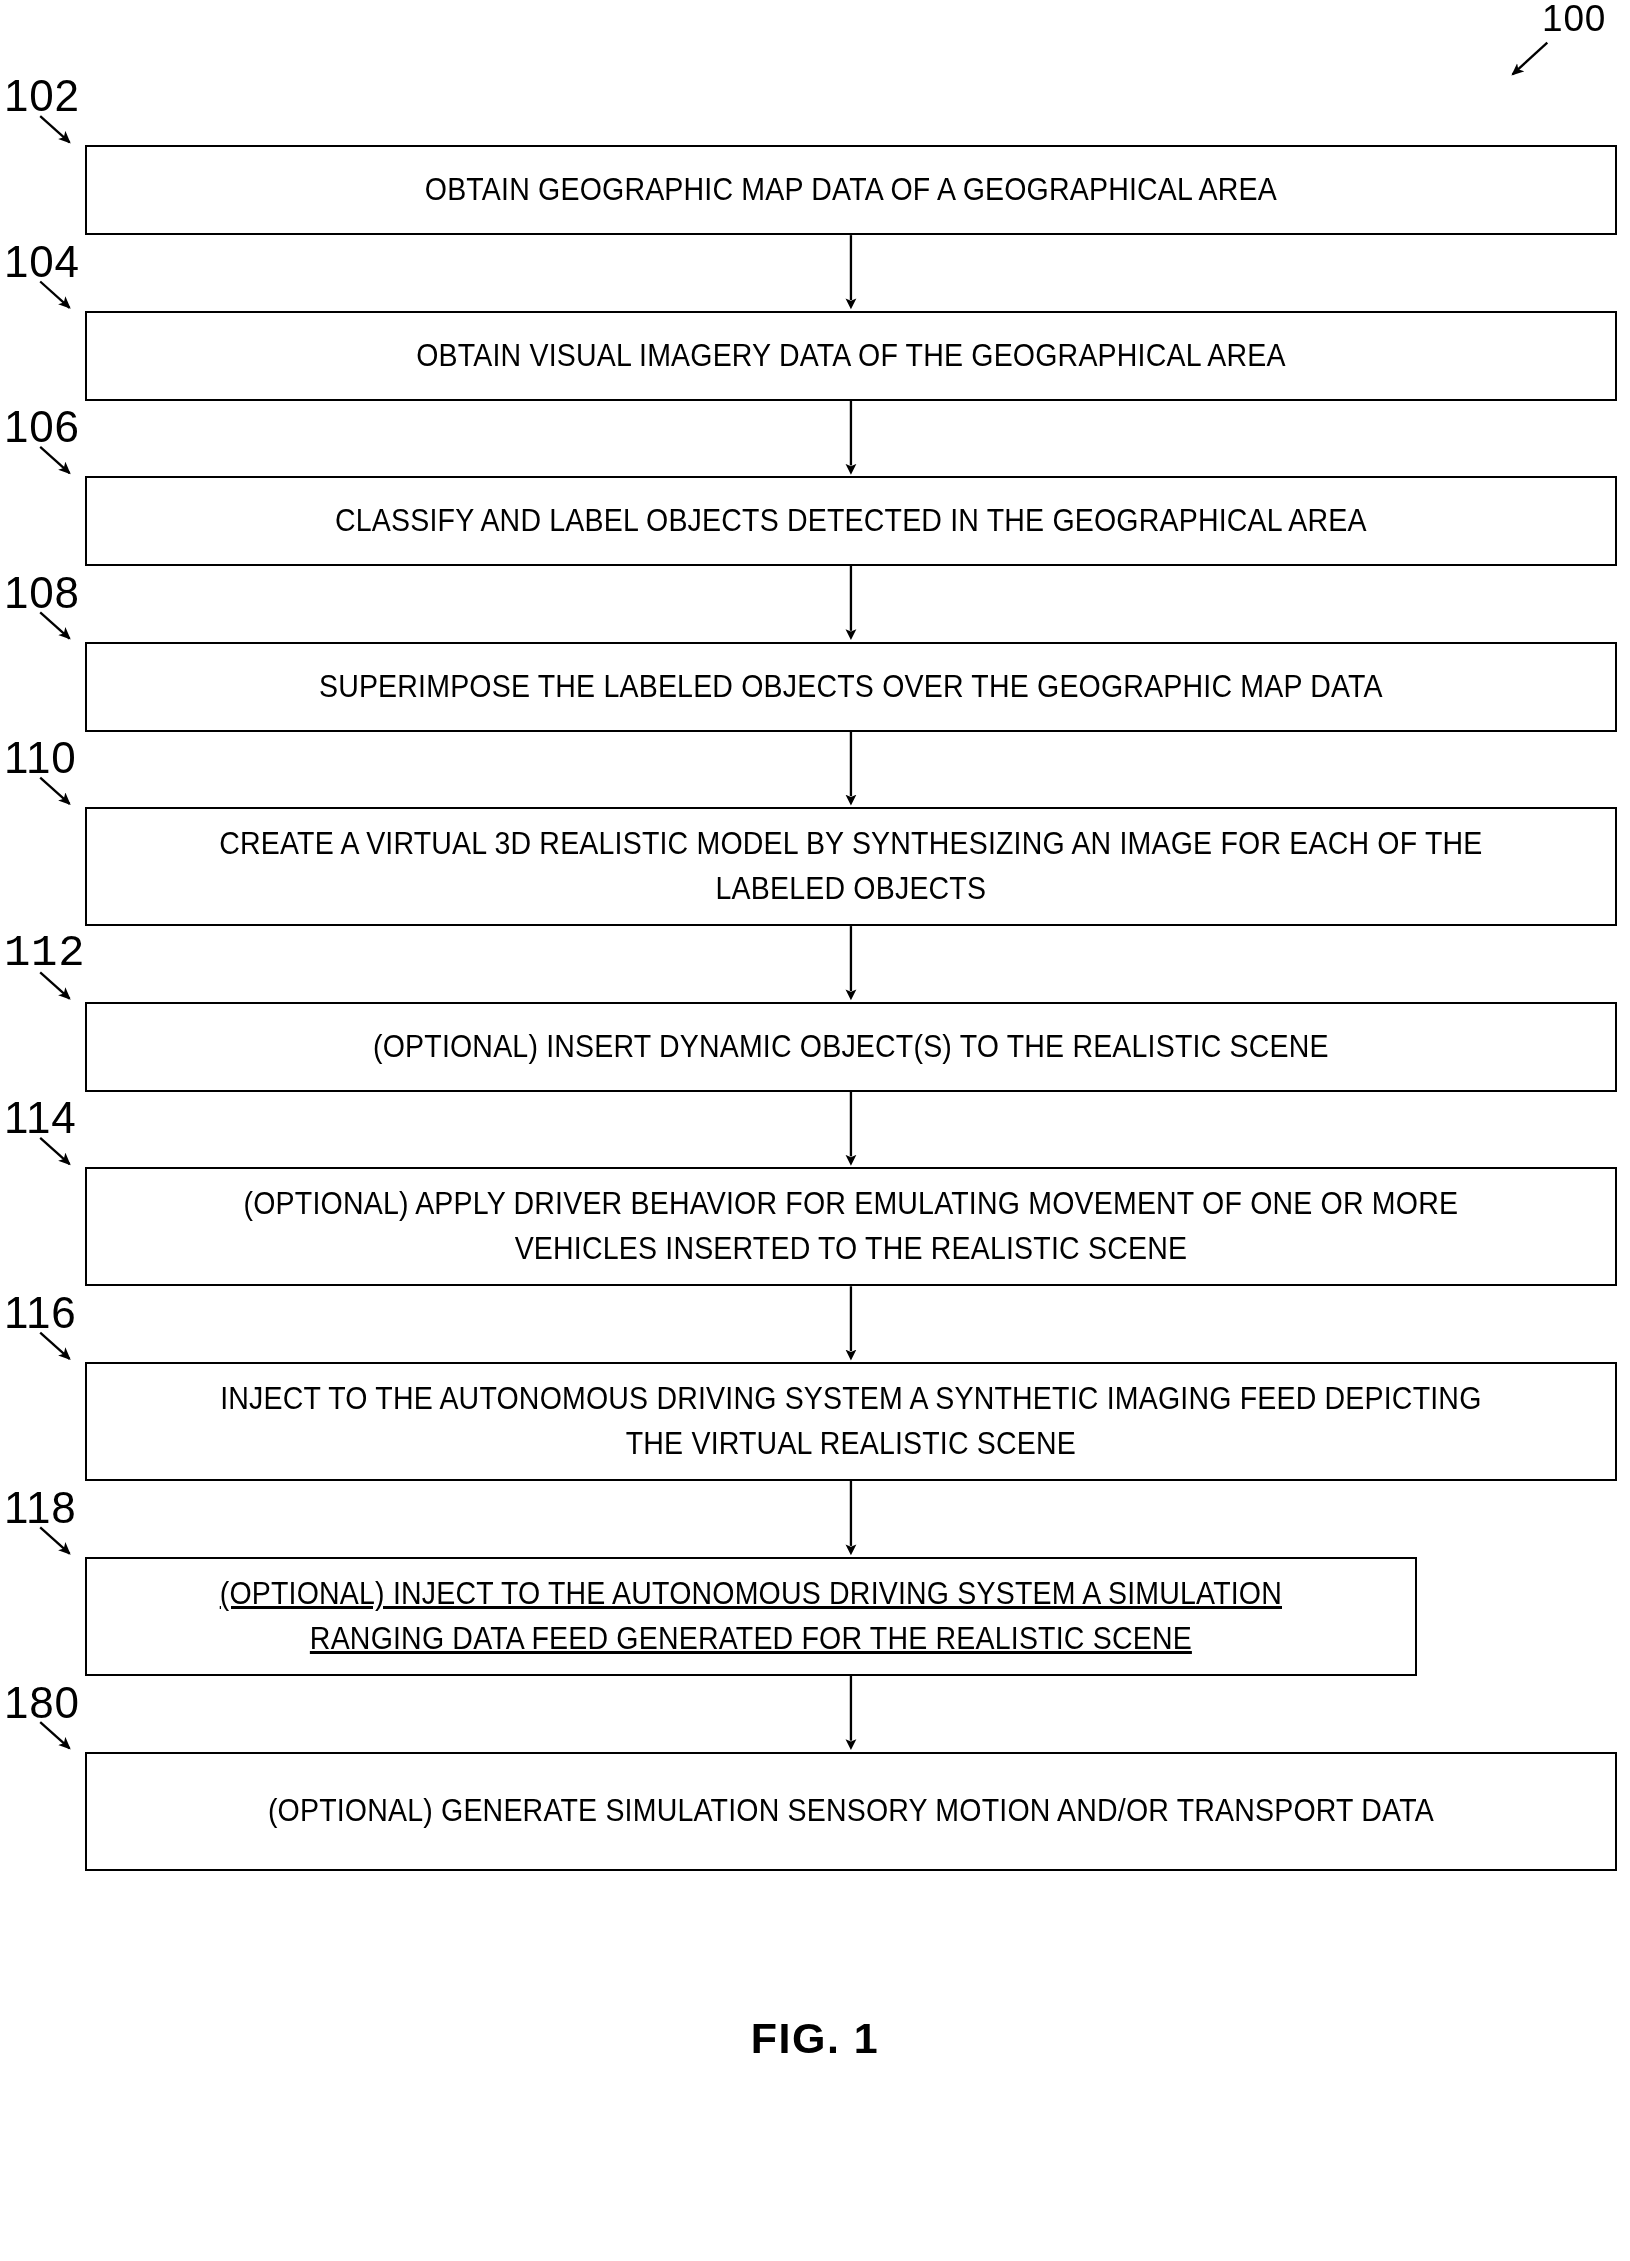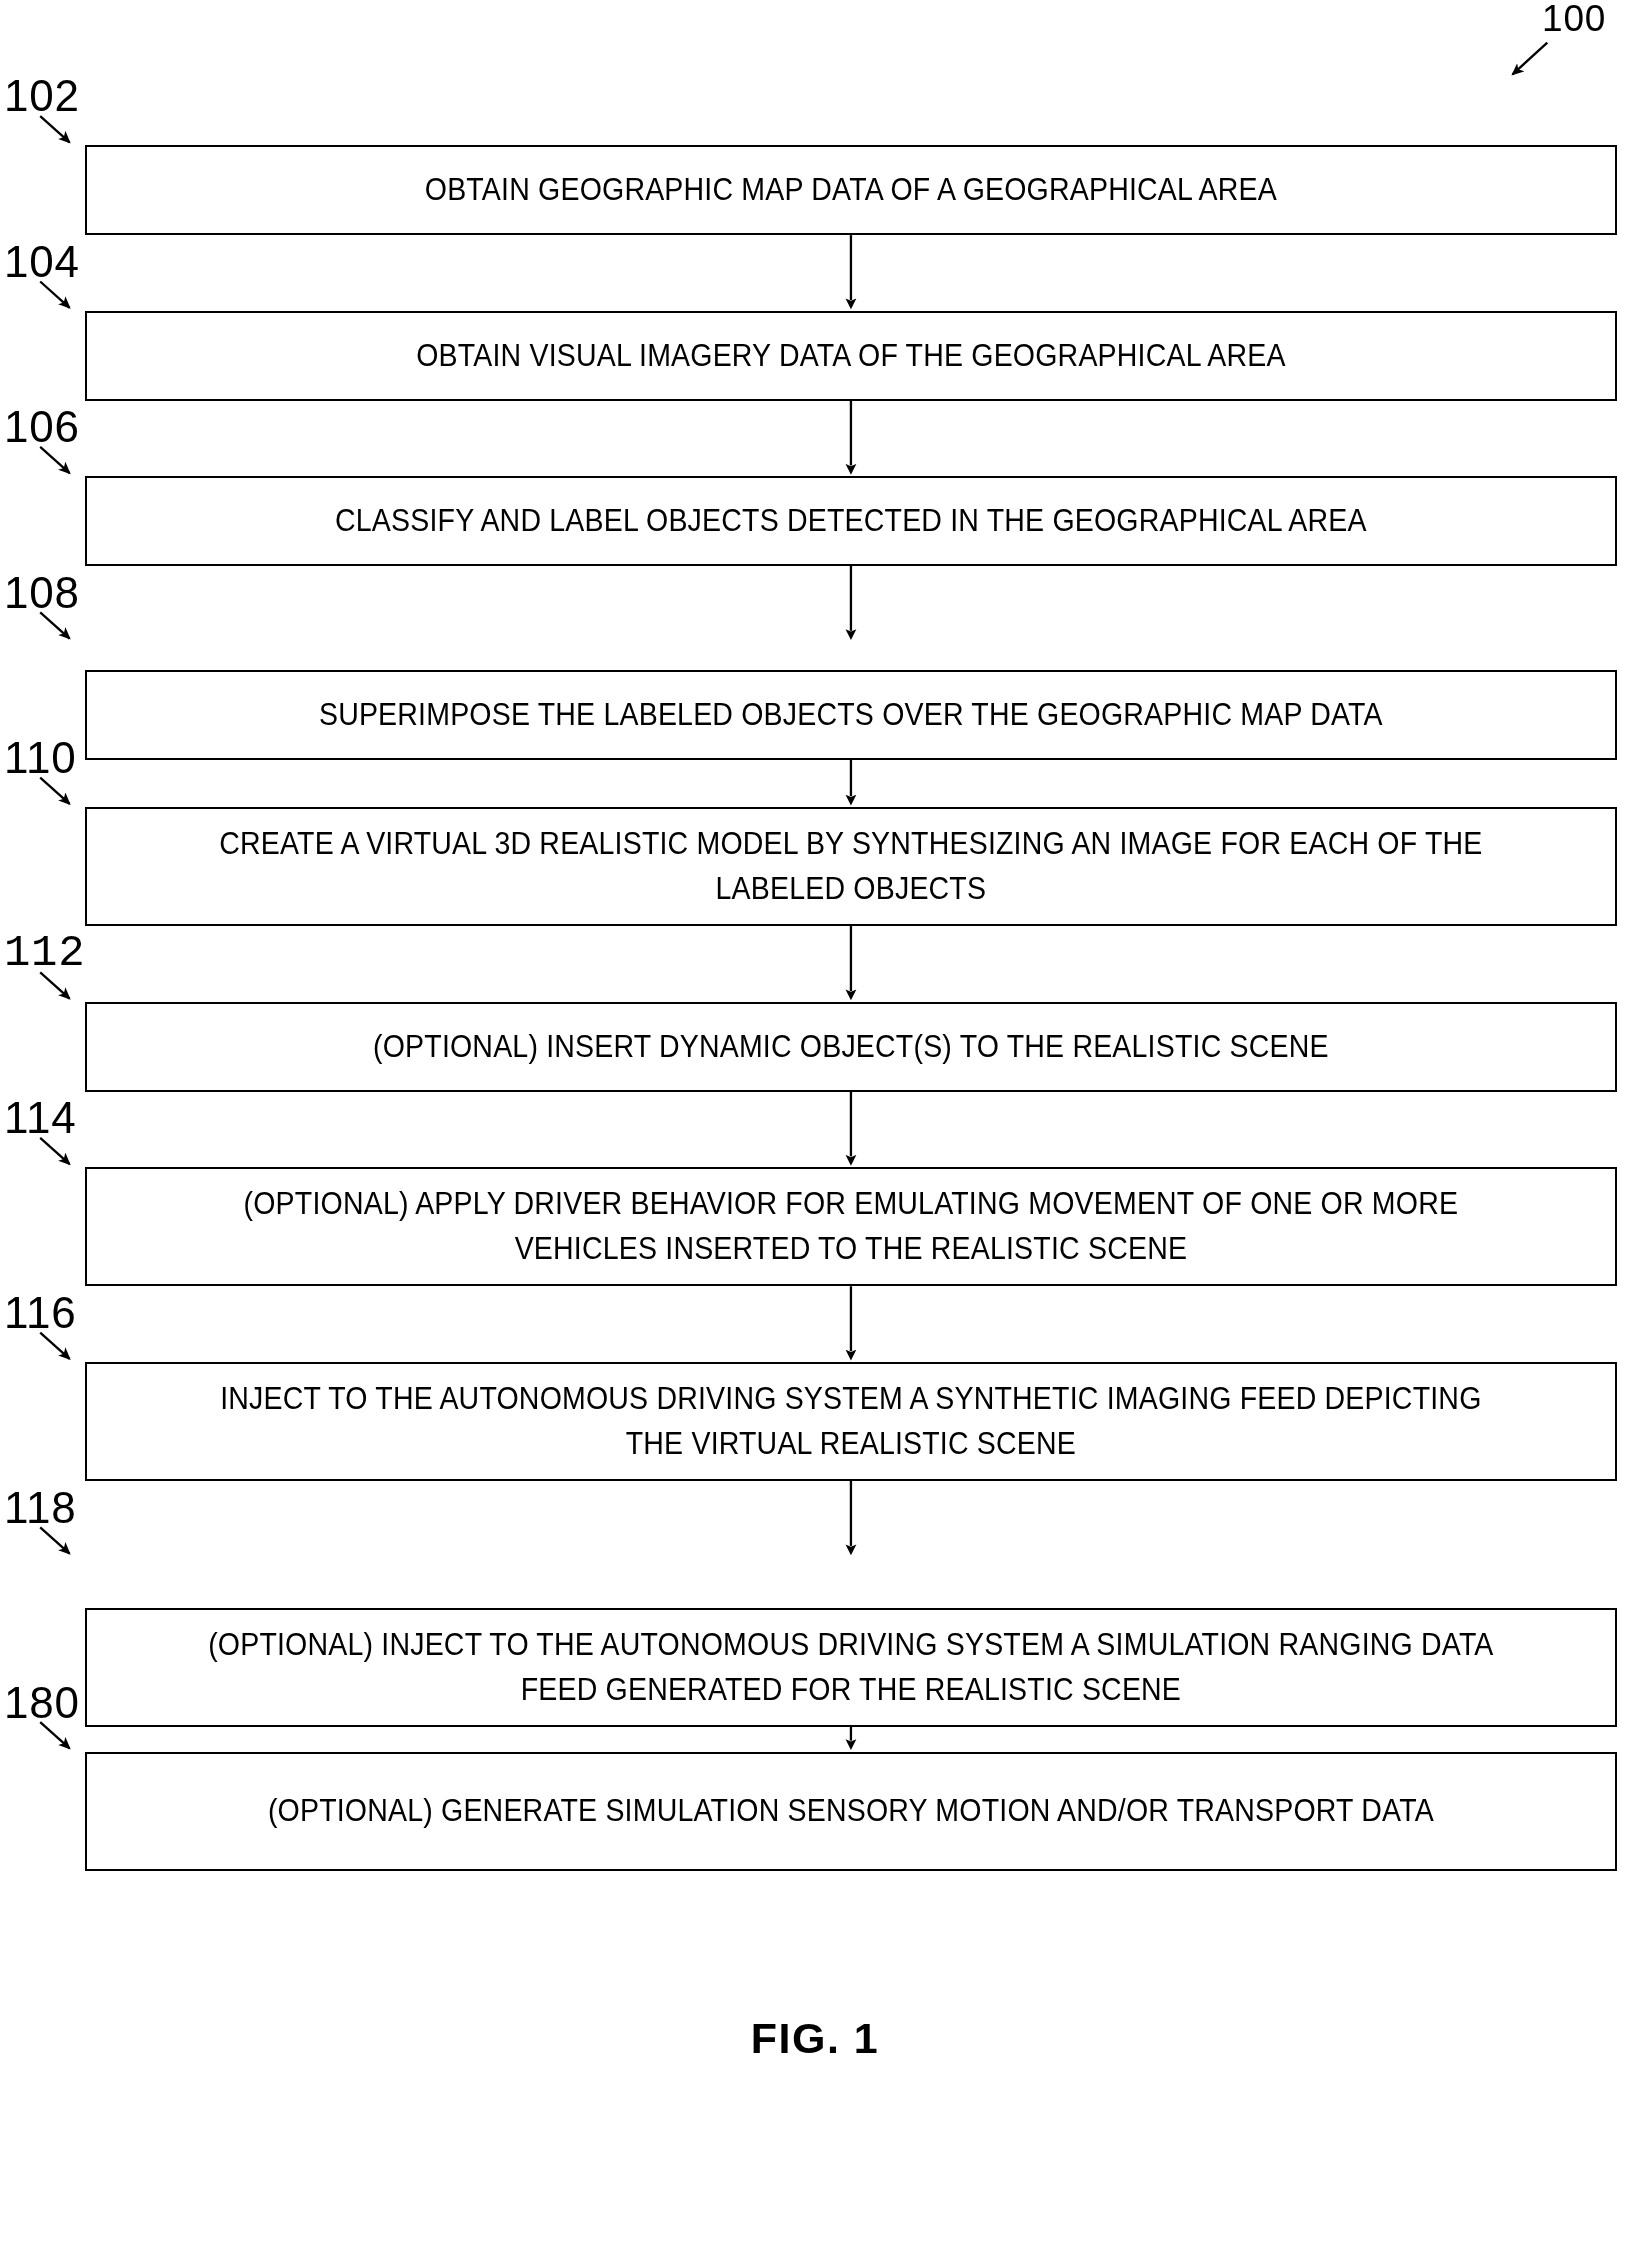--- a/index.html
+++ b/index.html
@@ -150,21 +150,21 @@
   <div class="step-box" style="top: 311px; height: 90px; left: 85px; width: 1532px;">
     <span class="step-label">OBTAIN VISUAL IMAGERY DATA OF THE GEOGRAPHICAL AREA</span>
   </div>
 
   <div class="ref-num" style="left: 3.9px; top: 405px;">106</div>
   <div class="step-box" style="top: 476px; height: 90px; left: 85px; width: 1532px;">
     <span class="step-label">CLASSIFY AND LABEL OBJECTS DETECTED IN THE GEOGRAPHICAL AREA</span>
   </div>
 
   <div class="ref-num" style="left: 3.9px; top: 571px;">108</div>
-  <div class="step-box" style="top: 642px; height: 90px; left: 85px; width: 1532px; margin-top: 28px;">
+  <div class="step-box" style="top: 642px; height: 90px; left: 85px; width: 1532px;">
     <span class="step-label">SUPERIMPOSE THE LABELED OBJECTS OVER THE GEOGRAPHIC MAP DATA</span>
   </div>
 
   <div class="ref-num" style="left: 3.9px; top: 736px;">110</div>
   <div class="step-box" style="top: 807px; height: 119px; left: 85px; width: 1532px;">
     <span class="step-label">CREATE A VIRTUAL 3D REALISTIC MODEL BY SYNTHESIZING AN IMAGE FOR EACH OF THE LABELED OBJECTS</span>
   </div>
 
   <div class="ref-num" style="left: 3.9px; top: 931px; font-family: Liberation Mono, monospace;">112</div>
   <div class="step-box" style="top: 1002px; height: 90px; left: 85px; width: 1532px;">
@@ -175,21 +175,21 @@
   <div class="step-box" style="top: 1167px; height: 119px; left: 85px; width: 1532px;">
     <span class="step-label">(OPTIONAL) APPLY DRIVER BEHAVIOR FOR EMULATING MOVEMENT OF ONE OR MORE VEHICLES INSERTED TO THE REALISTIC SCENE</span>
   </div>
 
   <div class="ref-num" style="left: 3.9px; top: 1291px;">116</div>
   <div class="step-box" style="top: 1362px; height: 119px; left: 85px; width: 1532px;">
     <span class="step-label">INJECT TO THE AUTONOMOUS DRIVING SYSTEM A SYNTHETIC IMAGING FEED DEPICTING THE VIRTUAL REALISTIC SCENE</span>
   </div>
 
   <div class="ref-num" style="left: 3.9px; top: 1486px;">118</div>
-  <div class="step-box" style="top: 1608px; height: 119px; left: 85px; width: 1532px;">
+  <div class="step-box" style="top: 1557px; height: 119px; left: 85px; width: 1332px; text-decoration: underline;">
     <span class="step-label">(OPTIONAL) INJECT TO THE AUTONOMOUS DRIVING SYSTEM A SIMULATION RANGING DATA FEED GENERATED FOR THE REALISTIC SCENE</span>
   </div>
 
   <div class="ref-num" style="left: 3.9px; top: 1681px;">180</div>
   <div class="step-box" style="top: 1752px; height: 119px; left: 85px; width: 1532px;">
     <span class="step-label">(OPTIONAL) GENERATE SIMULATION SENSORY MOTION AND/OR TRANSPORT DATA</span>
   </div>
 
   <div id="fig-caption" style="top: 2014px;">FIG. 1</div>
 

